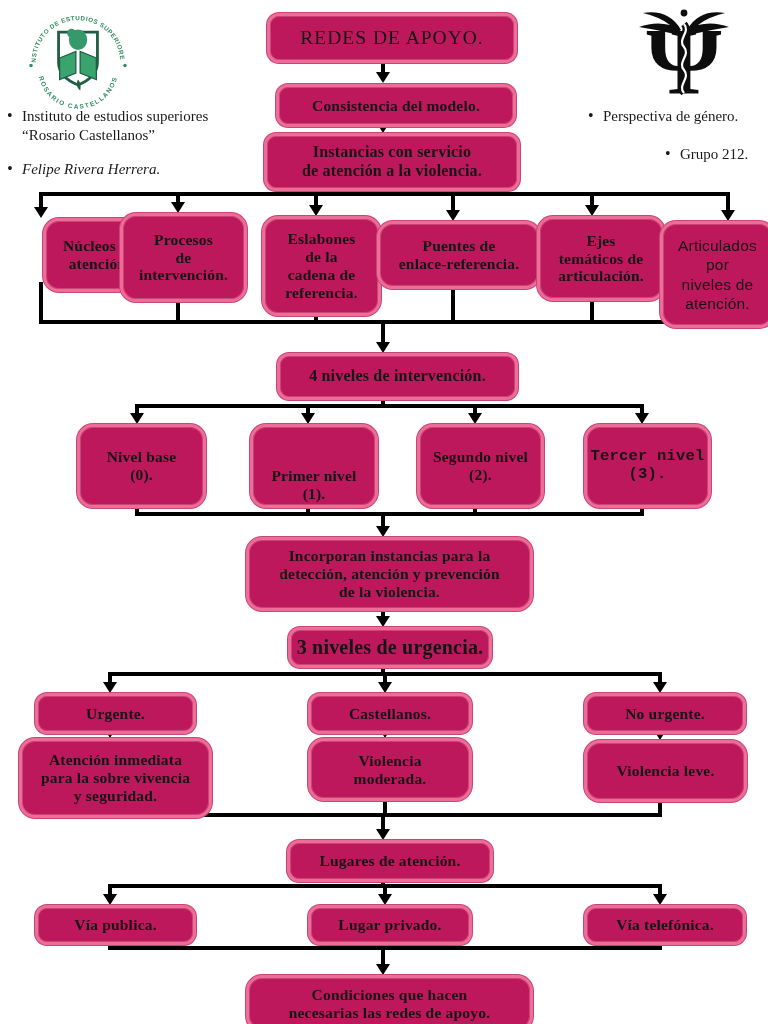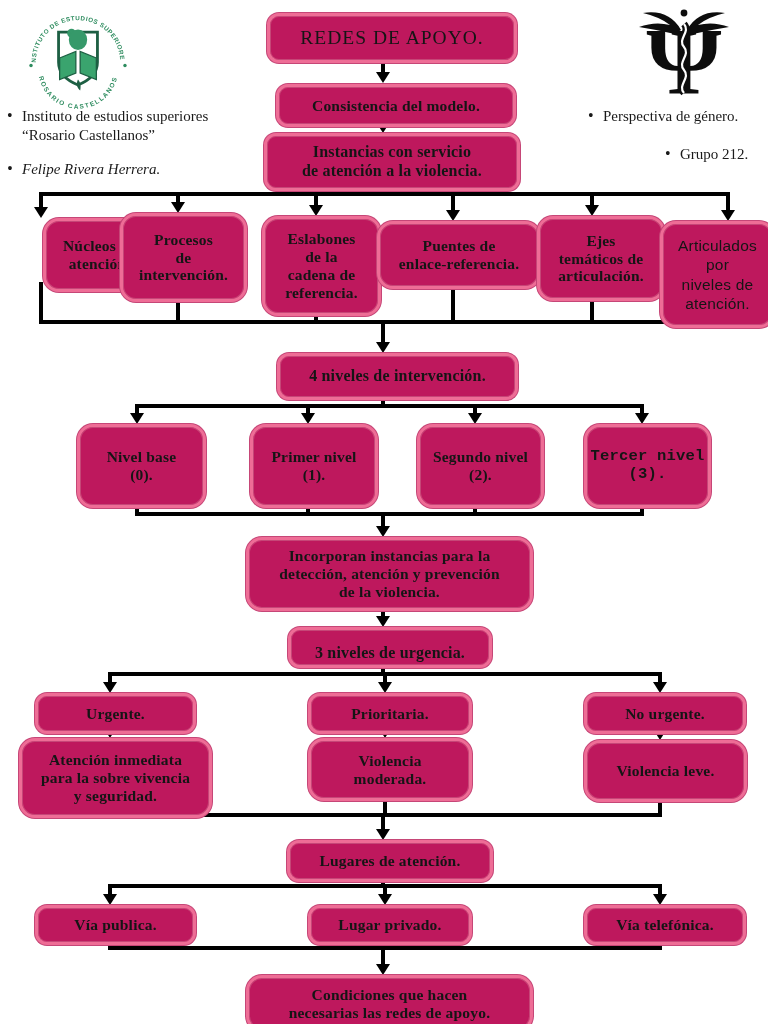--- a/index.html
+++ b/index.html
@@ -22,25 +22,25 @@
   #nd-instancias{left:264px;top:133px;width:246px;height:48px;font-size:16px;}
   #nd-nucleos{left:12px;top:218px;width:103px;height:64px;margin-left:31px;}
   #nd-procesos{left:120px;top:213px;width:117px;height:79px;}
   #nd-eslabones{left:262px;top:216px;width:109px;height:90px;}
   #nd-puentes{left:377px;top:221px;width:154px;height:58px;}
   #nd-ejes{left:537px;top:216px;width:118px;height:75px;}
   #nd-articulados{left:660px;top:221px;width:105px;height:97px;
                   font-family:"Liberation Sans","DejaVu Sans",sans-serif;font-weight:normal;font-size:15.5px;line-height:1.25;}
   #nd-niveles4{left:277px;top:353px;width:231px;height:37px;font-size:16px;}
   #nd-nivel0{left:77px;top:424px;width:119px;height:74px;}
-  #nd-nivel1{left:250px;top:424px;width:118px;height:74px;}
+  #nd-nivel1{left:250px;top:424px;width:118px;height:74px;align-items:flex-end;}
   #nd-nivel2{left:417px;top:424px;width:117px;height:74px;}
   #nd-nivel3{left:584px;top:424px;width:117px;height:74px;font-family:Liberation Mono, monospace;}
   #nd-incorporan{left:246px;top:537px;width:277px;height:64px;}
-  #nd-urgencia3{left:288px;top:627px;width:194px;height:31px;font-size:16px;align-items:flex-end;}
+  #nd-urgencia3{left:288px;top:627px;width:194px;height:31px;font-size:20px;}
   #nd-urgente{left:35px;top:693px;width:151px;height:31px;}
   #nd-prioritaria{left:308px;top:693px;width:154px;height:31px;}
   #nd-nourgente{left:584px;top:693px;width:152px;height:31px;}
   #nd-atencion{left:19px;top:738px;width:183px;height:70px;}
   #nd-moderada{left:308px;top:738px;width:154px;height:53px;}
   #nd-leve{left:584px;top:740px;width:153px;height:52px;}
   #nd-lugares{left:287px;top:840px;width:196px;height:32px;}
   #nd-viapublica{left:35px;top:905px;width:151px;height:30px;}
   #nd-privado{left:308px;top:905px;width:154px;height:30px;}
   #nd-viatel{left:584px;top:905px;width:152px;height:30px;}
@@ -250,21 +250,21 @@
 detección, atención y prevención
 de la violencia.</span>
     </div>
   <div class="node small" id="nd-urgencia3">
       <span>3 niveles de urgencia.</span>
     </div>
   <div class="node small" id="nd-urgente">
       <span>Urgente.</span>
     </div>
   <div class="node small" id="nd-prioritaria">
-      <span>Prioritaria.</span>
+      <span>Castellanos.</span>
     </div>
   <div class="node small" id="nd-nourgente">
       <span>No urgente.</span>
     </div>
   <div class="node" id="nd-atencion">
       <span>Atención inmediata
 para la sobre vivencia
 y seguridad.</span>
     </div>
   <div class="node" id="nd-moderada">

